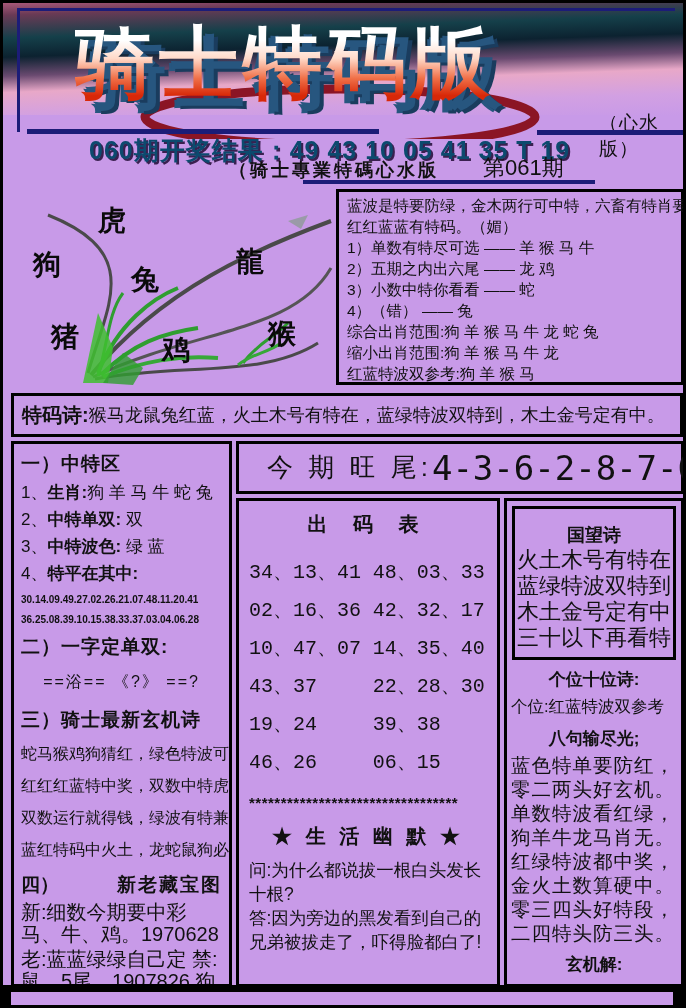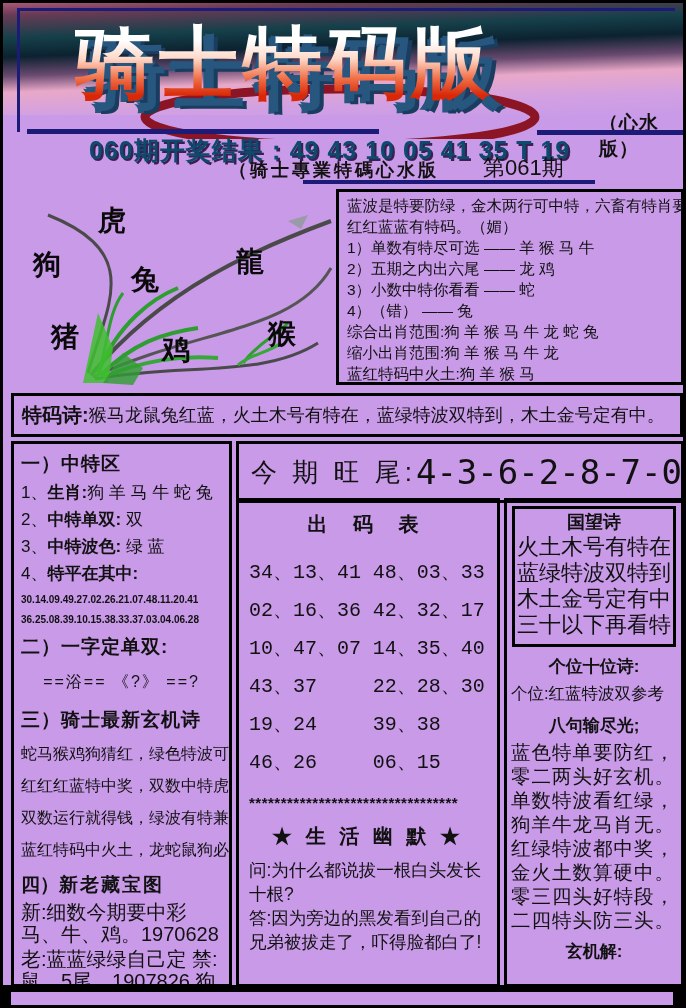--- a/index.html
+++ b/index.html
@@ -23,21 +23,21 @@
     font-size:79px; letter-spacing:5px; line-height:1;
   }
   .title-shadow { left:12px; top:14px; color:#27567f; text-shadow:4px 3px 0 #1a3c5e, -2px 2px 0 #27567f; }
   .title-face { left:0; top:4px; color:#e04020; }
   @supports ((-webkit-background-clip: text) or (background-clip: text)) {
     .title-face {
       background:linear-gradient(180deg,#ffffff 22%, #ffd9c8 45%, #f07048 70%, #d82808 92%);
       -webkit-background-clip:text; background-clip:text; color:transparent;
     }
   }
-  .edition { position:absolute; top:107px; left:596px; font-size:19px; font-weight:bold; letter-spacing:1px; }
+  .edition { position:absolute; top:107px; left:596px; font-size:19px; font-weight:normal; letter-spacing:1px; }
   .line-mid-a { position:absolute; top:126px; left:24px; width:352px; height:5px; background:#1c1c78; }
   .line-mid-b { position:absolute; top:127px; left:534px; width:149px; height:5px; background:#1c1c78; }
   .result {
     position:absolute; top:131px; left:86px; font-size:25px; font-weight:bold;
     color:#0c4a6e; text-shadow:2px 2px 0 #3a2050; letter-spacing:1px; white-space:nowrap;
   }
   .subtitle { position:absolute; top:155px; left:226px; font-size:18px; font-weight:bold; letter-spacing:3px; white-space:nowrap; }
   .issue { position:absolute; top:150px; left:480px; font-size:22px; white-space:nowrap; }
   .sub-underline { position:absolute; top:177px; left:300px; width:292px; height:4px; background:#1c1c78; }
   
@@ -64,47 +64,47 @@
     border:3px solid #000; box-sizing:border-box; padding:5px 7px; overflow:hidden;
   }
   .sec-title { font-size:19px; font-weight:bold; letter-spacing:1px; margin:2px 0 3px; }
   .item { font-size:17px; margin:4px 0; white-space:nowrap; }
   .item .lbl { font-weight:bold; }
   .nums { font-size:10px; font-weight:bold; margin:9px 0; white-space:nowrap; }
   .sec2-val { text-align:center; font-size:16px; letter-spacing:2px; margin:12px 0 14px; }
   .poem-line { font-size:16px; margin:11px 0; white-space:nowrap; }
   .sec4-row { display:flex; margin-top:6px; }
   .sec4-num { font-size:19px; font-weight:bold; }
-  .sec4-title { flex:1; text-align:left; font-size:19px; font-weight:bold; letter-spacing:2px; }
+  .sec4-title { flex:1; text-align:right; font-size:19px; font-weight:bold; letter-spacing:2px; }
   .tail-line { font-size:20px; line-height:22px; margin:3px 0; }
   
   .wangwei {
-    position:absolute; top:438px; left:233px; width:448px; height:62px;
+    position:absolute; top:438px; left:233px; width:448px; height:53px;
     border:3px solid #000; box-sizing:border-box;
-    display:flex; align-items:center; padding-left:12px; white-space:nowrap;
+    display:flex; align-items:center; padding-left:28px; white-space:nowrap;
   }
   .wangwei .lbl { font-size:26px; letter-spacing:4px; }
   .wangwei .val { font-size:34px; font-family:"DejaVu Sans Mono", monospace; }
   
   .col-mid {
     position:absolute; top:495px; left:233px; width:264px; height:489px;
     border:3px solid #000; box-sizing:border-box; padding:6px 10px; overflow:hidden;
   }
   .table-title { text-align:center; font-size:20px; font-weight:bold; letter-spacing:10px; margin:4px 0 16px; }
   .num-row { display:flex; font-size:20px; line-height:38px; font-family:Liberation Mono, monospace; white-space:nowrap;align-items:center; }
   .num-row .c1 { width:52%; }
   .stars { font-size:15px; font-weight:bold; letter-spacing:0.5px; margin-top:12px; white-space:nowrap; overflow:hidden; }
   .humor-title { text-align:center; font-size:20px; font-weight:bold; letter-spacing:4px; margin:12px 0 8px; }
   .humor-line { font-size:17.5px; line-height:24px; }
   
   .col-right {
     position:absolute; top:495px; left:501px; width:180px; height:489px;
     border:3px solid #000; box-sizing:border-box; padding:3px 4px; overflow:hidden;
   }
-  .guowang { border:3px solid #000; margin:2px 1px 6px; padding:1px 2px 6px; }
+  .guowang { border:3px solid #000; margin:2px 1px 6px; padding:14px 2px 6px; }
   .gw-title { text-align:center; font-size:18px; font-weight:bold; }
   .gw-line { text-align:center; font-size:22px; line-height:26px; white-space:nowrap; }
   .sub-title { text-align:center; font-size:17px; font-weight:bold; margin:8px 0 3px; }
   .gewei-line { font-size:16.5px; line-height:25px; white-space:nowrap; }
   .baju-line { font-size:19.5px; line-height:24px; letter-spacing:1px; white-space:nowrap; }
   
   .bottom-band { position:absolute; top:982px; left:0; width:686px; height:26px; background:#000; }
   .bottom-strip { position:absolute; top:989px; left:8px; width:662px; height:13px; background:#c89ae8; }
 </style>
 </head>
@@ -160,21 +160,21 @@
 
   <div class="tips">
     <div>蓝波是特要防绿，金木两行可中特，六畜有特肖要猜，</div>
     <div>红红蓝蓝有特码。（媚）</div>
     <div>1）单数有特尽可选 —— 羊 猴 马 牛</div>
     <div>2）五期之内出六尾 —— 龙 鸡</div>
     <div>3）小数中特你看看 —— 蛇</div>
     <div>4）（错） —— 兔</div>
     <div>综合出肖范围:狗 羊 猴 马 牛 龙 蛇 兔</div>
     <div>缩小出肖范围:狗 羊 猴 马 牛 龙</div>
-    <div>蓝红特码中火土:狗 羊 猴 马</div>
+    <div>红蓝特波双参考:狗 羊 猴 马</div>
   </div>
 
   <div class="poem-bar">
     <span class="lbl">特码诗:</span>
     <span class="txt">猴马龙鼠兔红蓝，火土木号有特在，蓝绿特波双特到，木土金号定有中。</span>
   </div>
 
   <div class="col-left">
     <div class="sec-title">一）中特区</div>
     <div class="item">

